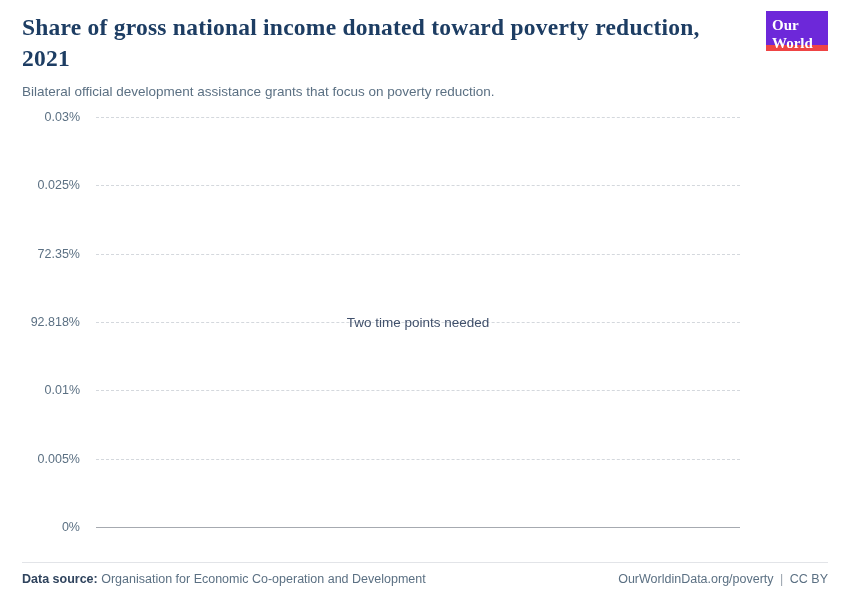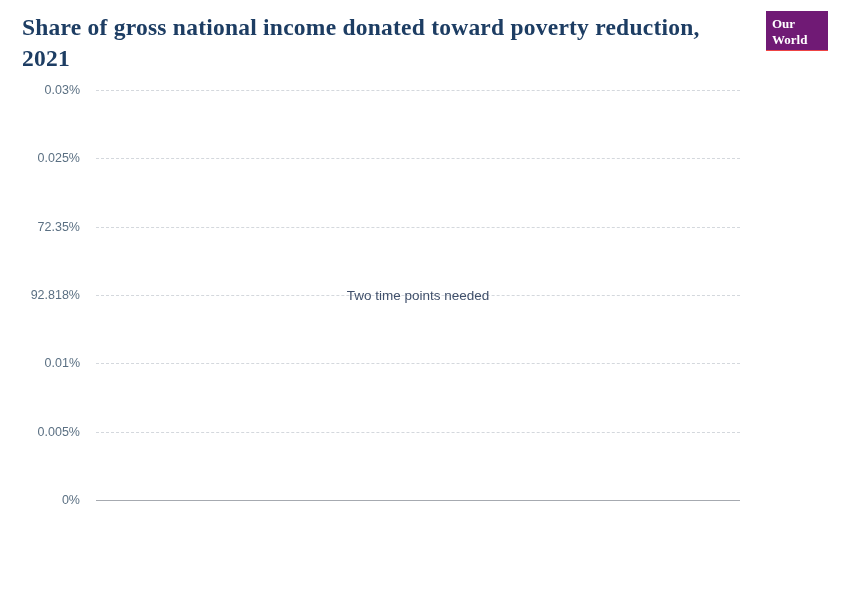--- a/index.html
+++ b/index.html
@@ -40,27 +40,27 @@
     color: #5b7083;
     margin: 9px 0 0 0;
     line-height: 1.35;
   }
   .owid-logo {
     position: absolute;
     top: -1px;
     right: 0;
     width: 62px;
     height: 40px;
-    background: #701a75;
-    border-bottom: 1px solid #ef4444;
+    background: #6d28d9;
+    border-bottom: 6px solid #ef4444;
     box-sizing: border-box;
     color: #ffffff;
     font-family: "Liberation Serif", serif;
     font-weight: 700;
-    font-size: 13px;
+    font-size: 15px;
     line-height: 1.22;
     padding: 5px 5px 0 6px;
   }
   .owid-logo span {
     display: block;
   }
   
   .plot-wrap {
     position: relative;
     margin-top: 16px;
@@ -149,20 +149,21 @@
     margin: 0 3px;
   }
 </style>
 </head>
 <body>
 
 <div class="page">
 
   <div class="header">
     <h1 class="chart-title">Share of gross national income donated toward poverty reduction, 2021</h1>
+    <p class="chart-subtitle">Bilateral official development assistance grants that focus on poverty reduction.</p>
     <div class="owid-logo">
       <span>Our World</span>
       <span>in Data</span>
     </div>
   </div>
 
   <div class="plot-wrap">
 
     <div class="y-axis-labels">
       <div class="axis-label" style="top:0px;">0.03%</div>
@@ -182,14 +183,25 @@
       <div class="gridline" style="top:273px;"></div>
       <div class="gridline" style="top:342px;"></div>
       <div class="gridline baseline" style="top:410px;"></div>
 
       <div class="no-data-note" style="top:205px;">Two time points needed</div>
     </div>
 
 
   </div>
 
+  <div class="footer">
+    <div class="footer-left">
+      <b>Data source:</b>
+      <span>Organisation for Economic Co-operation and Development</span>
+    </div>
+    <div class="footer-right">
+      <a href="#">OurWorldinData.org/poverty</a>
+      <span class="sep">|</span>
+      <a href="#">CC BY</a>
+    </div>
+  </div>
 
 </div>
 
 </body></html>

